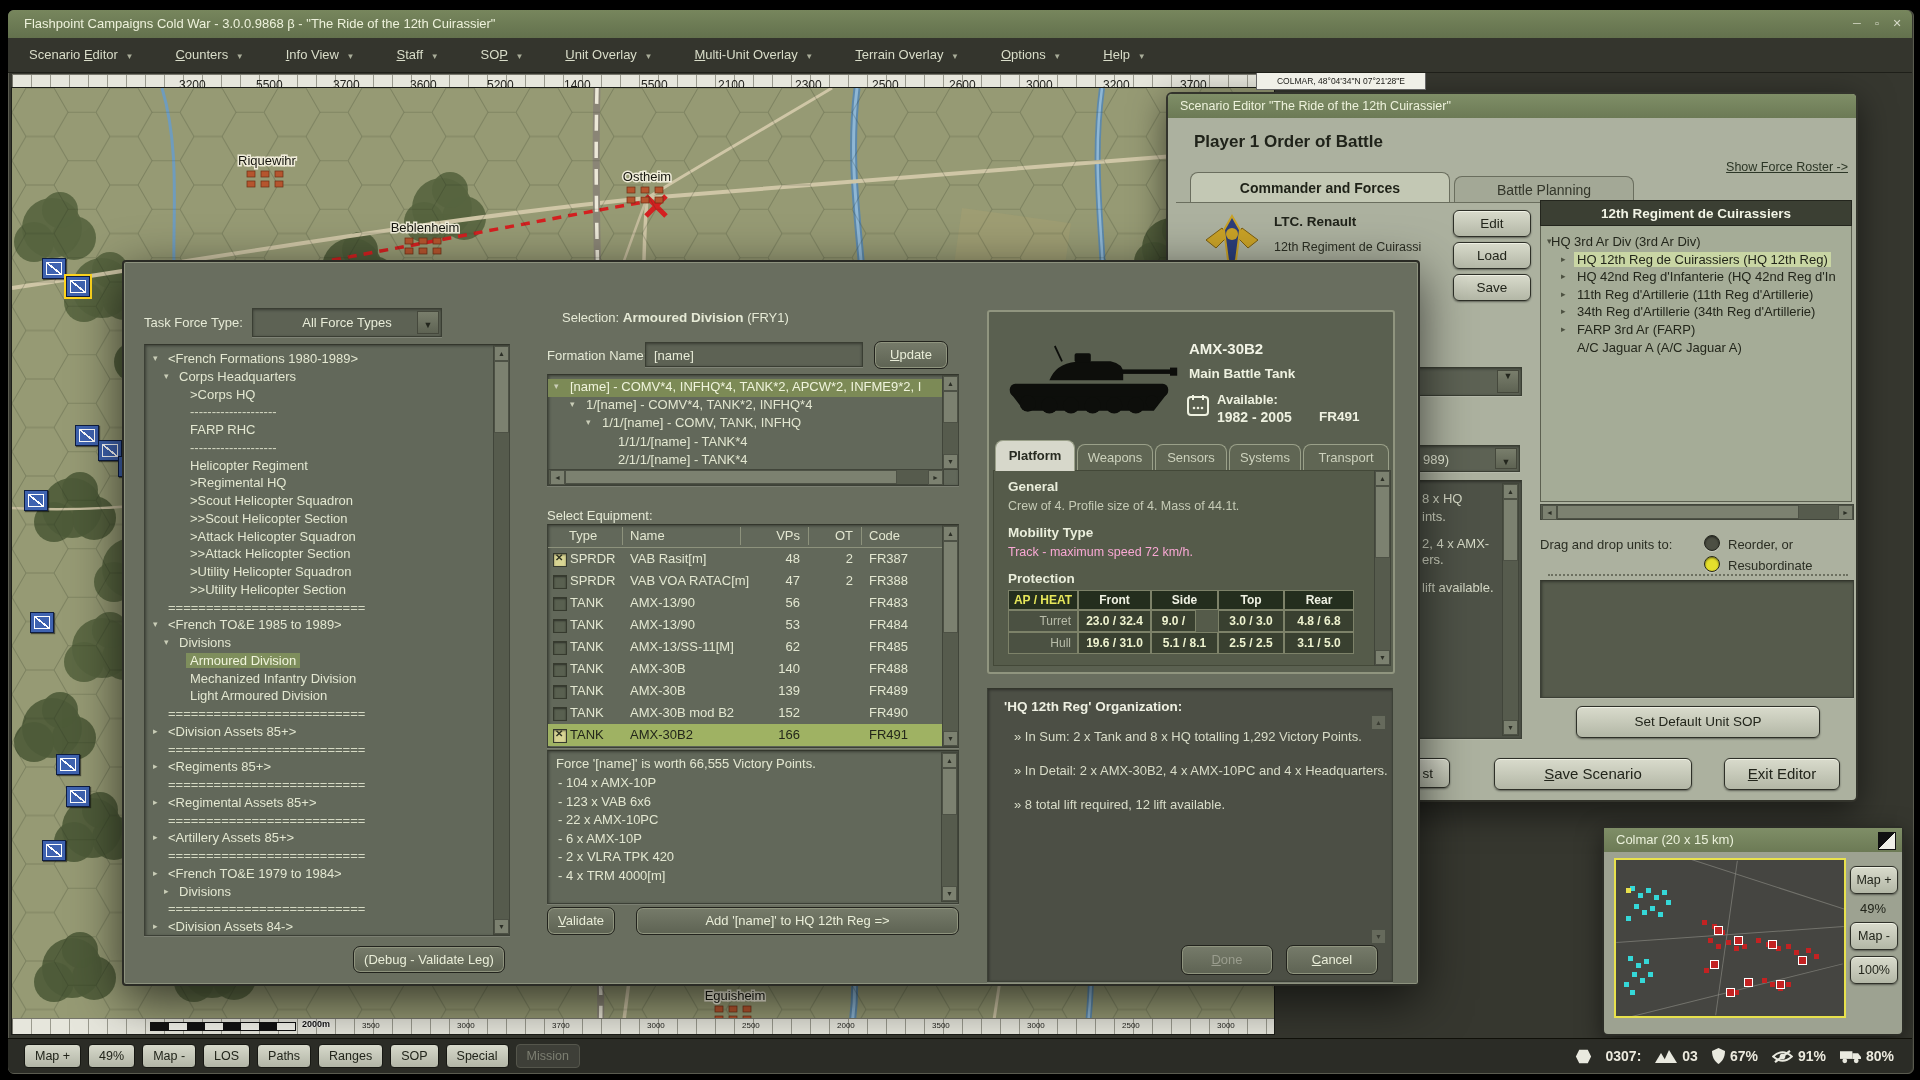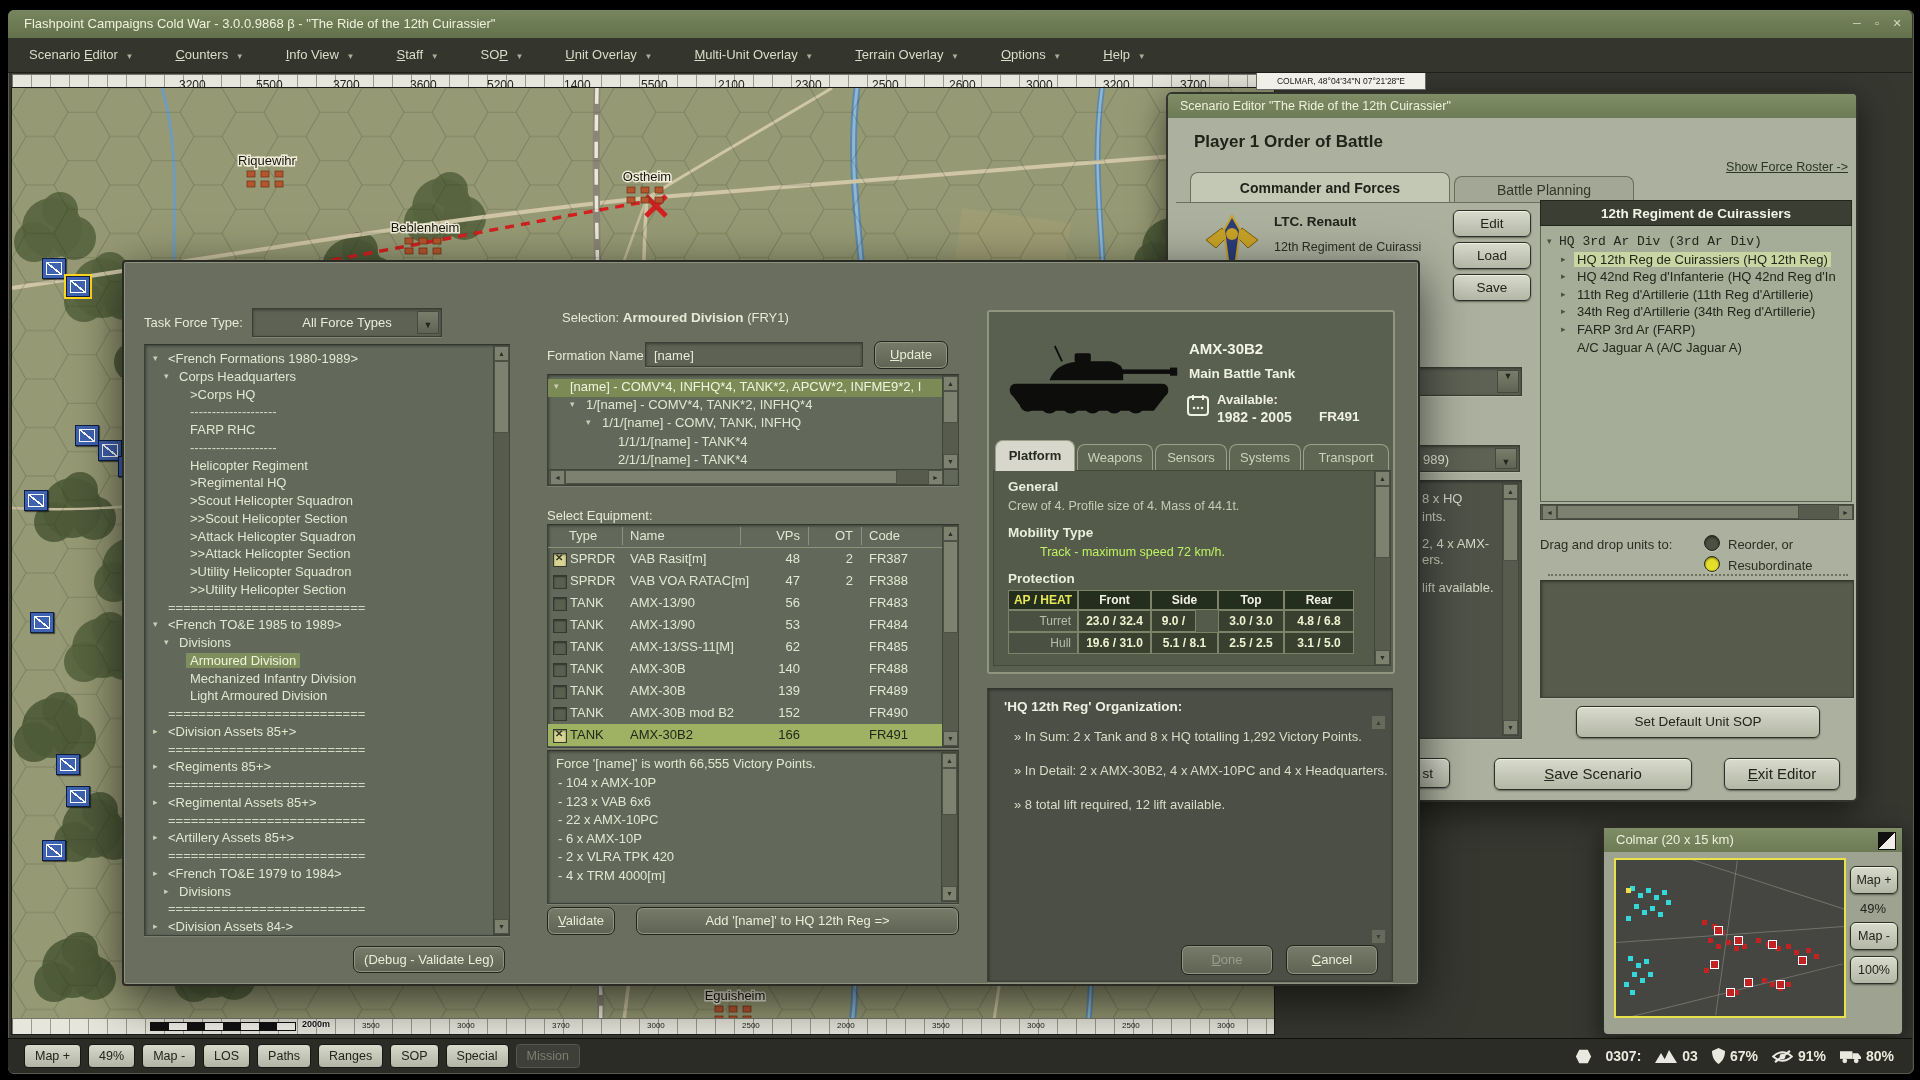--- a/index.html
+++ b/index.html
@@ -494,21 +494,21 @@
       <div class="sbarrow" style="top:0;">▲</div>
       <div class="sbthumb" style="top:15px;height:60px;"></div>
       <div class="sbarrow" style="bottom:0;">▼</div>
     </div>
   </div>
 
   <div class="abs" id="unitlist-header" style="left:372px;top:106px;width:312px;height:26px;box-sizing:border-box;">12th Regiment de Cuirassiers</div>
   <div class="abs" id="unitlist" style="left:372px;top:132px;width:312px;height:276px;overflow:hidden;box-sizing:border-box;">
       <div style="position: absolute; left: 0px; top: 8px; width: 100%; height: 17px;">
         <div class="uexp" style="left: 6px;">▾</div>
-        <div class="utl" style="left: 18px; font-family: Liberation Mono, monospace;">HQ 3rd Ar Div   (3rd Ar Div)</div>
+        <div class="utl" style="left: 10px;">HQ 3rd Ar Div   (3rd Ar Div)</div>
       </div>
       <div style="position: absolute; left: 0px; top: 25.6px; width: 100%; height: 17px;">
         <div class="uexp" style="left: 20px;">▸</div>
         <div class="utl" style="left: 36px;"><span class="hl">HQ 12th Reg de Cuirassiers   (HQ 12th Reg)</span></div>
       </div>
       <div style="position: absolute; left: 0px; top: 43.2px; width: 100%; height: 17px;">
         <div class="uexp" style="left: 20px;">▸</div>
         <div class="utl" style="left: 36px;">HQ 42nd Reg d'Infanterie   (HQ 42nd Reg d'In</div>
       </div>
       <div style="position: absolute; left: 0px; top: 60.8px; width: 100%; height: 17px;">
@@ -870,21 +870,21 @@
         <div class="tab active" style="left: 6px; top: 132px; width: 78px; position: absolute;">Platform</div>
         <div class="tab" style="left: 88px; top: 132px; width: 74px; position: absolute;">Weapons</div>
         <div class="tab" style="left: 166px; top: 132px; width: 70px; position: absolute;">Sensors</div>
         <div class="tab" style="left: 240px; top: 132px; width: 70px; position: absolute;">Systems</div>
         <div class="tab" style="left: 314px; top: 132px; width: 84px; position: absolute;">Transport</div>
       </div>
     <div class="abs" id="tab-content" style="left:4px;top:158px;width:380px;height:194px;background:#555b4a;border:1px solid #434838;overflow:hidden;">
       <div class="abs" style="left:14px;top:8px;font-size:13.5px;font-weight:bold;color:#eaeedc;">General</div>
       <div class="abs" style="left:14px;top:28px;font-size:12.5px;color:#c6cbb6;">Crew of 4. Profile size of 4. Mass of 44.1t.</div>
       <div class="abs" style="left:14px;top:54px;font-size:13.5px;font-weight:bold;color:#eaeedc;">Mobility Type</div>
-      <div class="abs" style="left:14px;top:74px;font-size:12.5px;color:#bef264;margin-left:32px;">Track - maximum speed 72 km/h.</div>
+      <div class="abs" style="left:14px;top:74px;font-size:12.5px;color:#f9a8d4;">Track - maximum speed 72 km/h.</div>
       <div class="abs" style="left:14px;top:100px;font-size:13.5px;font-weight:bold;color:#eaeedc;">Protection</div>
       <div class="abs" id="prot" style="left:14px;top:119px;width:346px;height:64px;">
           <div class="prot-cell" style="left: 0px; top: 0px; width: 70px; height: 20px; background: rgb(36, 46, 30); color: rgb(230, 230, 90); font-weight: bold; line-height: 18px;">AP / HEAT</div>
           <div class="prot-cell" style="left: 70px; top: 0px; width: 73px; height: 20px; background: rgb(36, 46, 30); color: rgb(240, 242, 228); font-weight: bold; line-height: 18px;">Front</div>
           <div class="prot-cell" style="left: 143px; top: 0px; width: 67px; height: 20px; background: rgb(36, 46, 30); color: rgb(240, 242, 228); font-weight: bold; line-height: 18px;">Side</div>
           <div class="prot-cell" style="left: 210px; top: 0px; width: 66px; height: 20px; background: rgb(36, 46, 30); color: rgb(240, 242, 228); font-weight: bold; line-height: 18px;">Top</div>
           <div class="prot-cell" style="left: 276px; top: 0px; width: 70px; height: 20px; background: rgb(36, 46, 30); color: rgb(240, 242, 228); font-weight: bold; line-height: 18px;">Rear</div>
           <div class="prot-cell" style="left: 0px; top: 20px; width: 70px; height: 22px; background: rgb(75, 81, 66); color: rgb(185, 189, 170); text-align: right; padding-right: 6px; box-sizing: border-box; line-height: 20px;">Turret</div>
           <div class="prot-cell" style="left: 70px; top: 20px; width: 73px; height: 22px; background: rgb(57, 64, 48); color: rgb(238, 242, 207); font-weight: bold; line-height: 20px;">23.0 / 32.4</div>
           <div class="prot-cell" style="left: 143px; top: 20px; width: 45px; height: 22px; background: rgb(57, 64, 48); color: rgb(238, 242, 207); font-weight: bold; line-height: 20px;">9.0 / 12.6</div>

